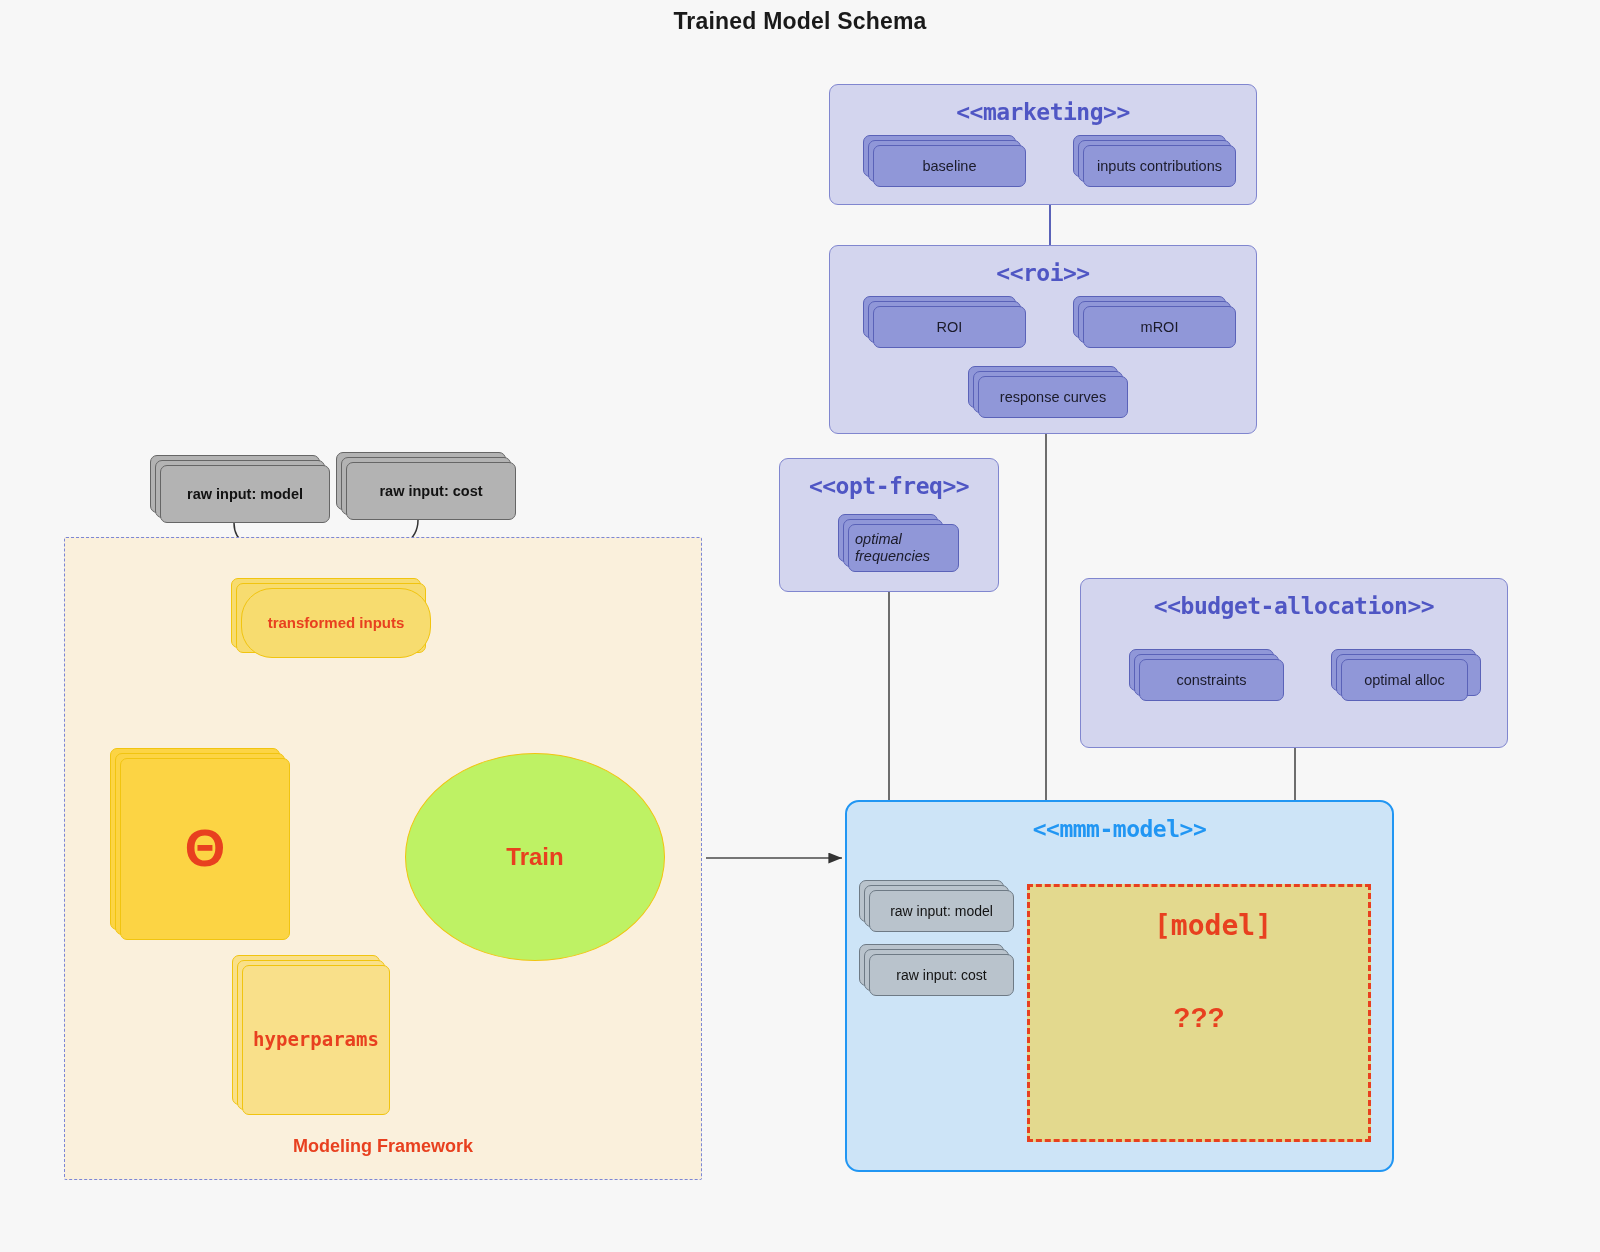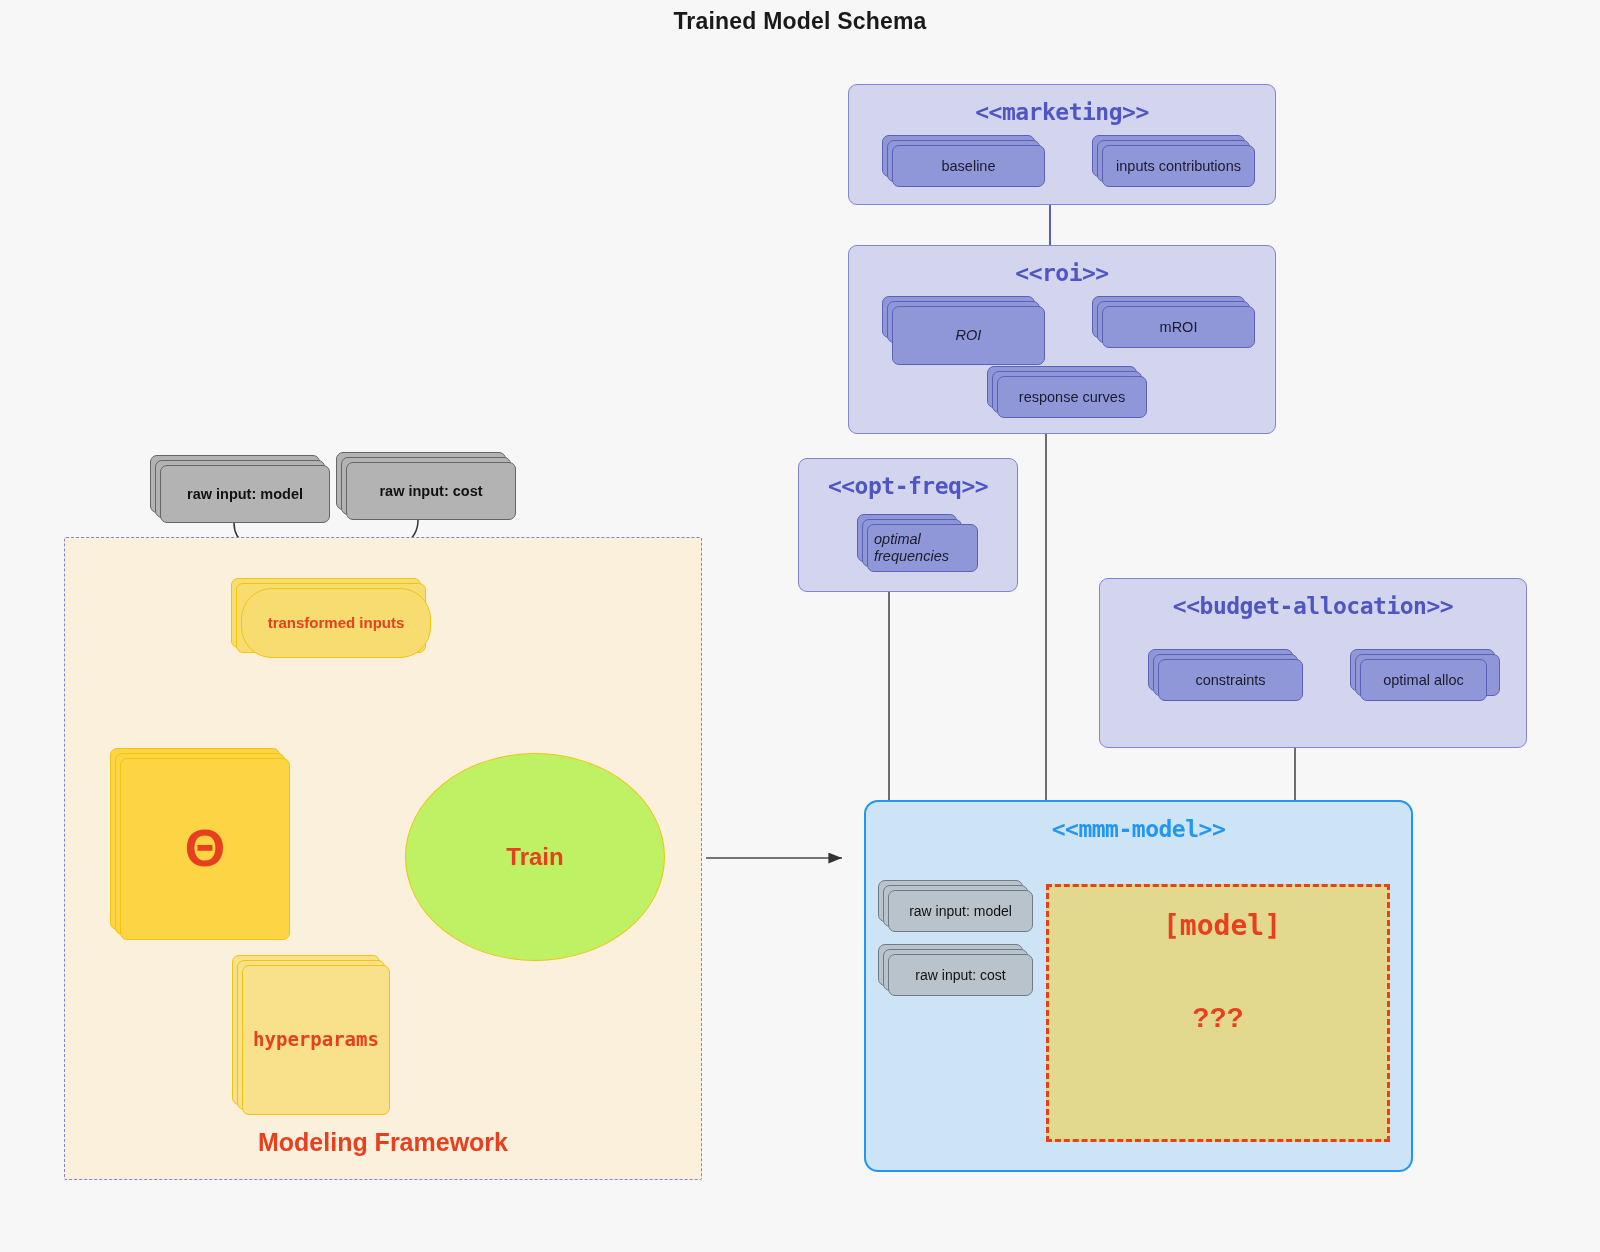--- a/index.html
+++ b/index.html
@@ -21,21 +21,20 @@
   }
 
   
   .abs{position:absolute;box-sizing:border-box;}
 
   
   .pkg{
     background:#d3d5ee;
     border:1.6px solid #8086cf;
     border-radius:9px;
-    margin-left:19px;
   }
   .pkg-title{
     position:absolute;left:0;top:14px;width:100%;
     text-align:center;
     font-family:"DejaVu Sans Mono","Liberation Mono",monospace;
     font-size:23px;font-weight:bold;
     color:#4f56c4;
     letter-spacing:-0.5px;
   }
   .pkg.blue{
@@ -82,39 +81,39 @@
 
   
   .framework{
     background:#faf0dc;
     border:1.7px dashed #7b86d6;
     border-radius:2px;
   }
   .framework-label{
     position:absolute;left:0;bottom:22px;width:100%;
     text-align:center;
-    font-size:25px;font-weight:bold;color:#e8401f;
+    font-size:18px;font-weight:bold;color:#e8401f;
   }
 
   
   .ellipse{
     background:#bef264;
     border:1.8px solid #f1c40f;
     border-radius:50%;
     display:flex;align-items:center;justify-content:center;
   }
   .ellipse .lbl{color:#e8401f;font-size:24px;font-weight:bold;}
 
   
   .model-box{
     background:#e3d98e;
     border:3px dashed #e8401f;
   }
   .model-box .mb-title{
-    position:absolute;left:4px;top:22px;width:100%;
+    position:absolute;left:14px;top:22px;width:100%;
     text-align:center;
     font-family:"DejaVu Sans Mono","Liberation Mono",monospace;
     font-size:28px;font-weight:bold;color:#e8401f;
   }
   .model-box .mb-q{
     position:absolute;left:0;top:115px;width:100%;
     text-align:center;
     font-size:28px;font-weight:bold;color:#e8401f;
   }
 
@@ -211,21 +210,21 @@
         <span class="lbl">inputs contributions</span>
       </div>
     </div>
   </div>
 
   <div class="abs pkg" style="left:829px;top:245px;width:428px;height:189px;">
     <div class="pkg-title">&lt;&lt;roi&gt;&gt;</div>
     <div class="stack n-purple" style="left:33px;top:50px;width:163px;height:52px;">
       <div class="sheet s3" style="width:153px;height:42px;"></div>
       <div class="sheet s2" style="width:153px;height:42px;"></div>
-      <div class="sheet s1" style="width:153px;height:59px;font-style:italic;">
+      <div class="sheet s1" style="width:153px;height:42px;">
         <span class="lbl">ROI</span>
       </div>
     </div>
     <div class="stack n-purple" style="left:243px;top:50px;width:163px;height:52px;">
       <div class="sheet s3" style="width:153px;height:42px;"></div>
       <div class="sheet s2" style="width:153px;height:42px;"></div>
       <div class="sheet s1" style="width:153px;height:42px;">
         <span class="lbl">mROI</span>
       </div>
     </div>

